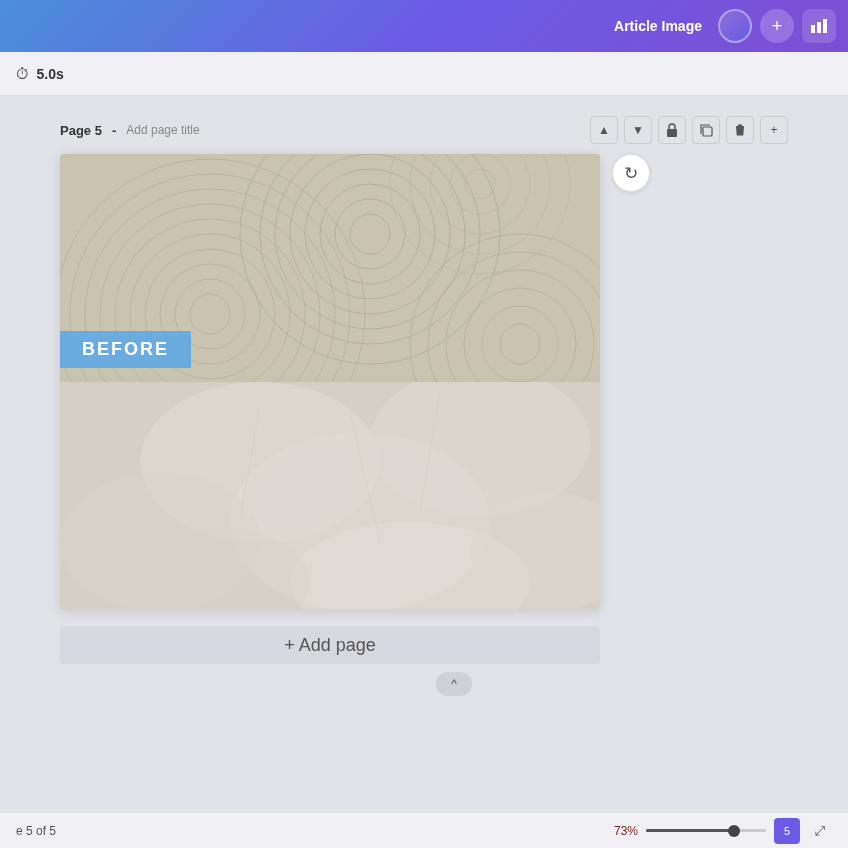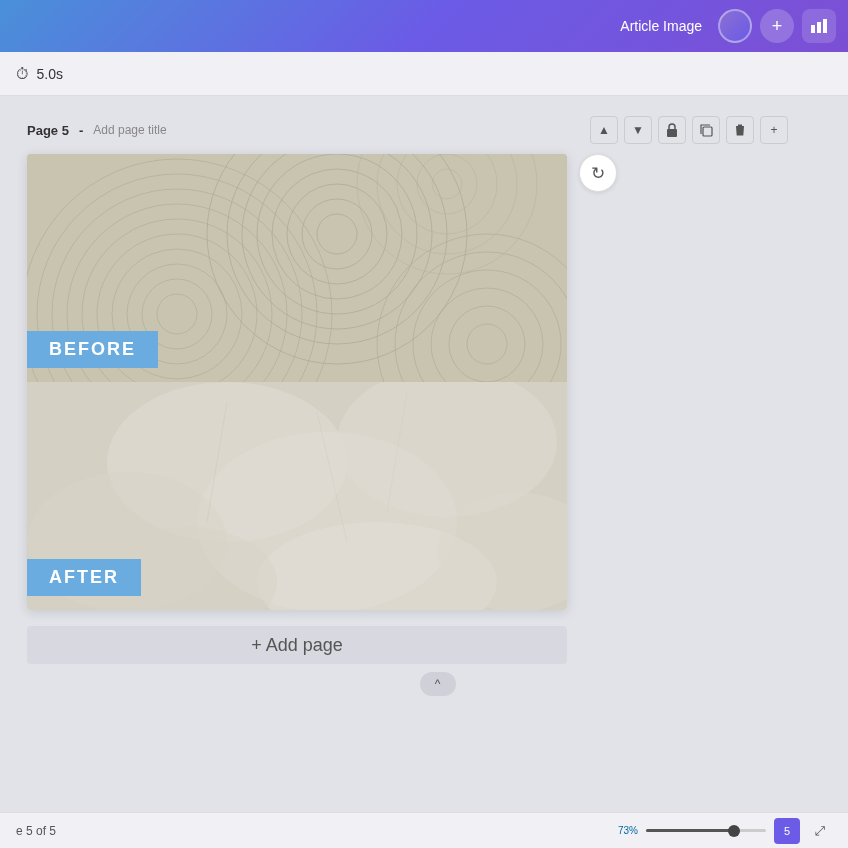--- a/index.html
+++ b/index.html
@@ -17,21 +17,21 @@
       background: linear-gradient(135deg, #4a90d9 0%, #6b5be6 50%, #7c4fd4 100%);
       display: flex;
       align-items: center;
       justify-content: flex-end;
       padding: 0 12px;
       gap: 8px;
     }
     .header-title {
       color: white;
       font-size: 14px;
-      font-weight: 400;
+      font-weight: 700;
       margin-right: 8px;
     }
     .header-avatar {
       width: 34px;
       height: 34px;
       border-radius: 50%;
       background: linear-gradient(135deg, #8a6fd4, #6b5be6);
       border: 2px solid rgba(255,255,255,0.4);
     }
     .header-btn {
@@ -71,27 +71,27 @@
       gap: 8px;
       border-bottom: 1px solid #ddd;
     }
     .timer-icon {
       font-size: 16px;
       color: #333;
     }
     .timer-text {
       font-size: 14px;
       color: #333;
-      font-weight: 400;
+      font-weight: 700;
     }
 
     
     .canvas-area {
       background: #e2e2e9;
-      padding: 20px 0 0 27px;
+      padding: 20px 0 0 60px;
       height: calc(848px - 52px - 44px - 36px);
       position: relative;
       overflow: hidden;
     }
 
     
     .page-label-row {
       display: flex;
       align-items: center;
       gap: 10px;
@@ -265,22 +265,22 @@
       font-size: 12px;
       color: #555;
     }
     .zoom-section {
       display: flex;
       align-items: center;
       gap: 8px;
       margin-left: auto;
     }
     .zoom-label {
-      font-size: 10px;
-      color: #0369a1;
+      font-size: 12px;
+      color: #7f1d1d;
     }
     .zoom-slider-track {
       width: 120px;
       height: 3px;
       background: #ccc;
       border-radius: 2px;
       position: relative;
     }
     .zoom-slider-fill {
       width: 73%;
@@ -443,21 +443,20 @@
             <ellipse cx="100" cy="160" rx="100" ry="70" fill="#d8d4c8" opacity="0.5"></ellipse>
             <ellipse cx="420" cy="60" rx="110" ry="75" fill="#dedad2" opacity="0.6"></ellipse>
             <ellipse cx="350" cy="200" rx="120" ry="60" fill="#e4e0d8" opacity="0.5"></ellipse>
             <ellipse cx="160" cy="200" rx="90" ry="55" fill="#d6d2c6" opacity="0.4"></ellipse>
             <ellipse cx="490" cy="170" rx="80" ry="60" fill="#dcd8cc" opacity="0.5"></ellipse>
 
             <line x1="200" y1="20" x2="180" y2="140" stroke="#c8c4b8" stroke-width="0.8" opacity="0.5"></line>
             <line x1="290" y1="30" x2="320" y2="160" stroke="#c8c4b8" stroke-width="0.8" opacity="0.4"></line>
             <line x1="380" y1="10" x2="360" y2="130" stroke="#ccc8bc" stroke-width="0.8" opacity="0.4"></line>
           </svg>
-          <div class="label-badge">AfteR</div>
         </div>
       </div>
 
     </div>
 
     
     <button class="refresh-btn">↻</button>
   </div>
 
   

